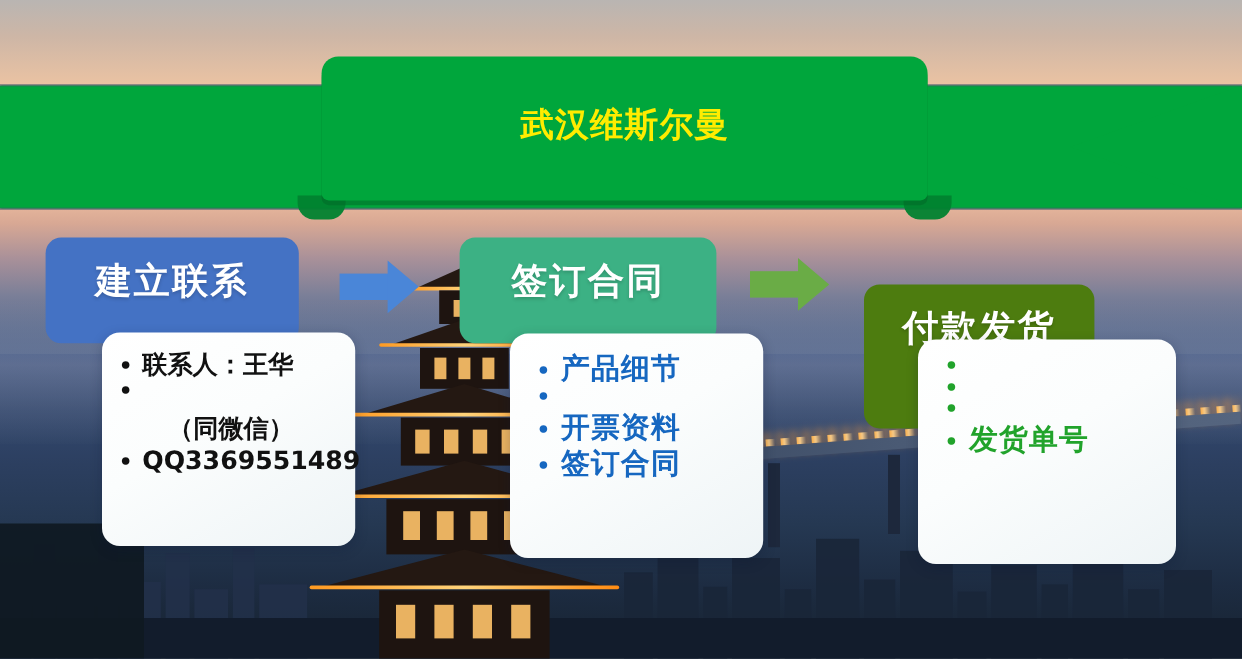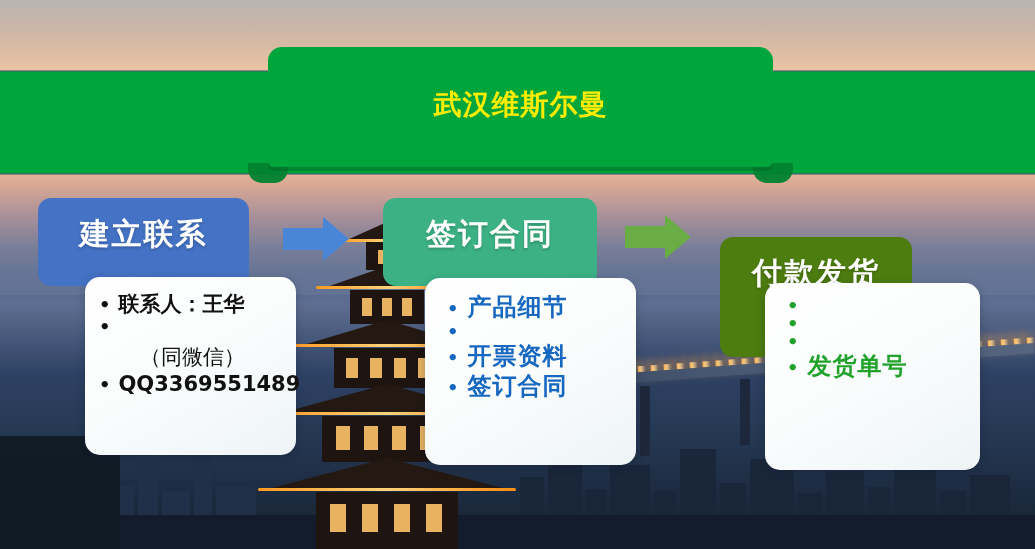--- a/index.html
+++ b/index.html
@@ -112,21 +112,21 @@
     box-shadow:0 3px 10px rgba(10,25,50,.25);
     box-sizing:border-box;padding:14px 10px 10px 14px;
   }
   .bullets{list-style:none;margin:0;padding:0;}
   .bullets li{
     display:flex;align-items:baseline;gap:8px;
     font-weight:bold;line-height:1.28;white-space:nowrap;
   }
   .bullets li .dot{font-size:18px;line-height:1;}
   .bullets li .txt{}
-  .sub-line{display:block;text-align:center;font-weight:normal;}
+  .sub-line{display:block;text-align:center;font-weight:bold;}
 
   
   #card1-body .bullets li{font-size:21px;color:#111111;}
   #card1-body .bullets li .dot{color:#111111;}
   
   #card2-body .bullets li{font-size:24px;color:#1667c0;letter-spacing:1px;}
   #card2-body .bullets li .dot{color:#1667c0;}
   
   #card3-body .bullets li{font-size:24px;color:#21a32b;letter-spacing:1px;}
   #card3-body .bullets li .dot{color:#21a32b;}

